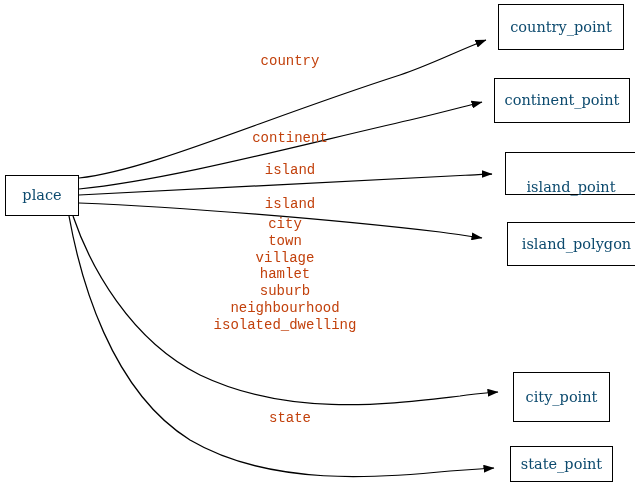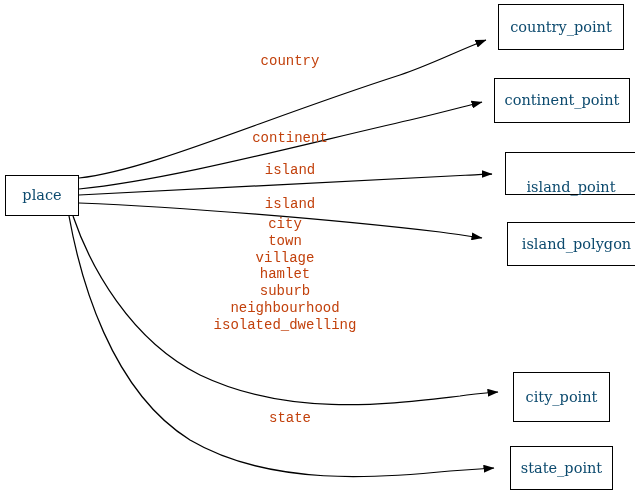--- a/index.html
+++ b/index.html
@@ -86,21 +86,21 @@
       </div>
       <div class="node-box" style="left: 505px; top: 152px; width: 132px; height: 43px; align-items: flex-end;">
         <span>island_point</span>
       </div>
       <div class="node-box" style="left: 507px; top: 222px; width: 139px; height: 44px;">
         <span>island_polygon</span>
       </div>
       <div class="node-box" style="left: 513px; top: 372px; width: 97px; height: 50px;">
         <span>city_point</span>
       </div>
-      <div class="node-box" style="left: 510px; top: 446px; width: 103px; height: 44px;">
+      <div class="node-box" style="left: 510px; top: 446px; width: 103px; height: 36px;">
         <span>state_point</span>
       </div>
     </div>
   <div id="edge-labels">
       <div class="edge-label" style="left: 290px; top: 53px;">country</div>
       <div class="edge-label" style="left: 290px; top: 130px;">continent</div>
       <div class="edge-label" style="left: 290px; top: 162px;">island</div>
       <div class="edge-label" style="left: 290px; top: 196px;">island</div>
       <div class="edge-label" style="left: 285px; top: 216px;">city
 town

